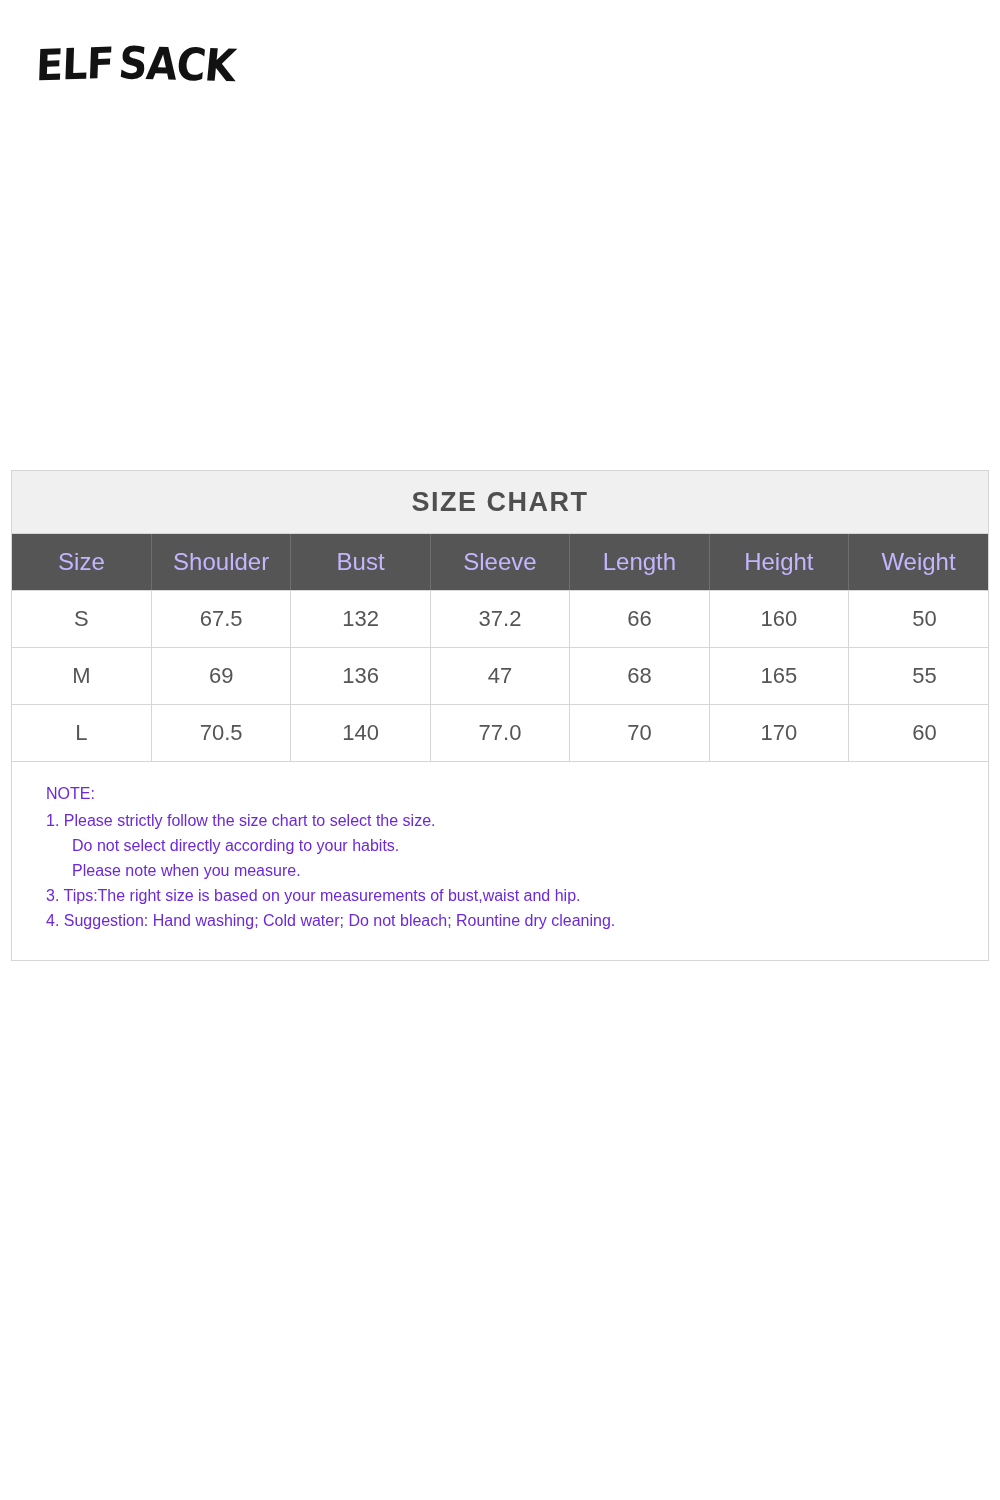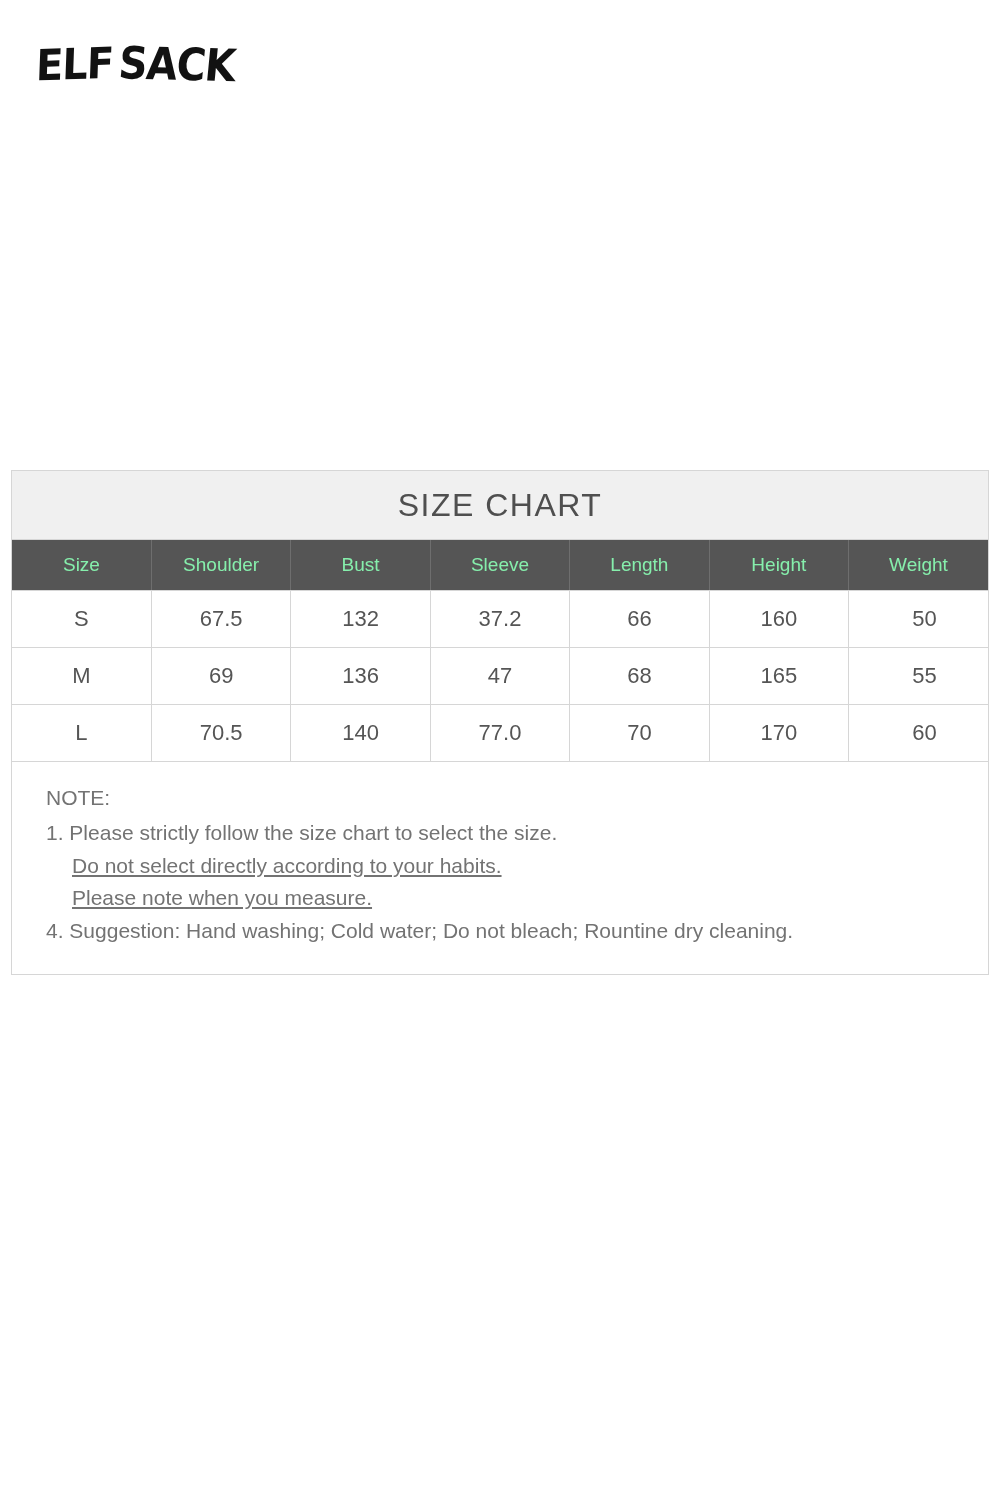--- a/index.html
+++ b/index.html
@@ -40,63 +40,63 @@
     top: 470px;
     width: 978px;
     border: 1px solid #d6d6d6;
     box-sizing: border-box;
     background: #fff;
   }
 
   .chart-title {
     background: #f0f0f0;
     text-align: center;
-    font-size: 32px;
-    font-weight: normal;
+    font-size: 27px;
+    font-weight: bold;
     letter-spacing: 1.5px;
     color: #4f4f4f;
     padding: 16px 0 15px 0;
     border-bottom: 1px solid #d6d6d6;
   }
 
   table.size-table {
     border-collapse: collapse;
     width: 100%;
     table-layout: fixed;
   }
   table.size-table th {
     background: #555555;
-    color: #86efac;
+    color: #c4b5fd;
     font-weight: normal;
-    font-size: 19px;
+    font-size: 24px;
     padding: 14px 0;
     border-right: 1px solid #6e6e6e;
     border-bottom: 1px solid #d6d6d6;
   }
   table.size-table th:last-child { border-right: none; }
   table.size-table td {
     font-size: 22px;
     color: #555555;
     text-align: center;
     padding: 15px 0;
     border-right: 1px solid #d6d6d6;
     border-bottom: 1px solid #d6d6d6;
   }
   table.size-table td:last-child { border-right: none; padding-left: 12px; }
   table.size-table tr:last-child td { border-bottom: 1px solid #d6d6d6; }
 
   .note {
     padding: 20px 28px 26px 34px;
-    font-size: 21px;
+    font-size: 16px;
     line-height: 1.56;
-    color: #737373;
+    color: #6d28d9;
   }
   .note-title { margin-bottom: 2px; }
   .note-line { white-space: pre; }
-  .note-sub { padding-left: 26px; text-decoration: underline; }
+  .note-sub { padding-left: 26px; }
 </style>
 </head>
 <body>
 
 <div class="logo">
   <span class="l1">ELF</span><span class="l2">SACK</span>
 </div>
 
 <div class="chart-wrap">
 
@@ -143,16 +143,17 @@
         <td>60</td>
       </tr>
     </tbody>
   </table>
 
   <div class="note">
     <div class="note-title">NOTE:</div>
     <div class="note-line">1. Please strictly follow the size chart to select the size.</div>
     <div class="note-line note-sub">Do not select directly according to your habits.</div>
     <div class="note-line note-sub">Please note when you measure.</div>
+    <div class="note-line">3. Tips:The right size is based on your measurements of bust,waist and hip.</div>
     <div class="note-line">4. Suggestion: Hand washing; Cold water; Do not bleach; Rountine dry cleaning.</div>
   </div>
 
 </div>
 
 </body></html>

